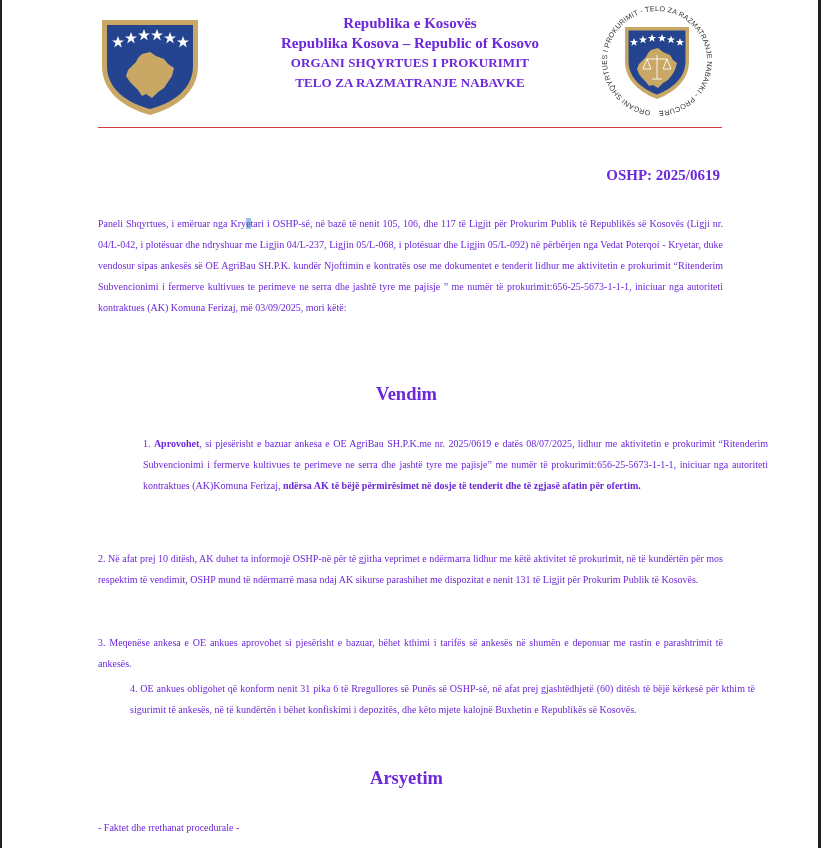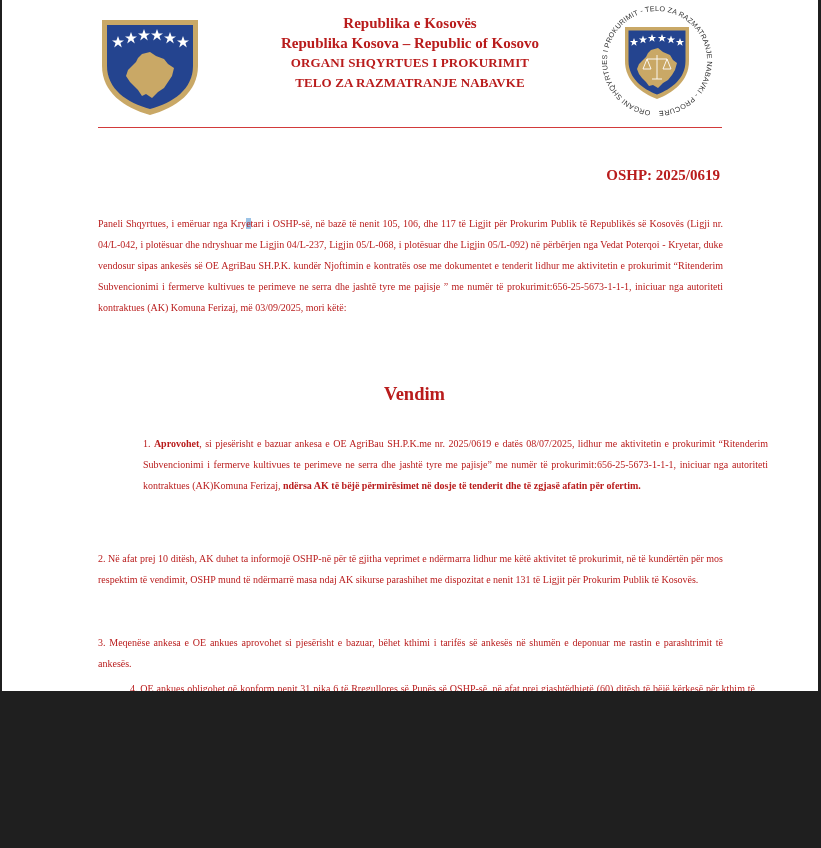--- a/index.html
+++ b/index.html
@@ -11,23 +11,23 @@
       width: 821px;
       height: 848px;
       overflow: hidden;
       position: relative;
     }
     .page {
       position: absolute;
       left: 2px;
       top: 0;
       width: 816px;
-      height: 691px;
+      height: 848px;
       background: #ffffff;
-      color: #b91c1c;
+      color: #6d28d9;
       font-family: "Liberation Serif", "DejaVu Serif", serif;
       overflow: hidden;
     }
     .logo-left {
       position: absolute;
       left: 96px;
       top: 12px;
       width: 104px;
       height: 104px;
     }
@@ -83,21 +83,21 @@
       line-height: 21px;
       text-align: justify;
     }
     .body-text p { margin: 0; }
     .p-intro { top: 213px; }
     .cursor-highlight {
       background: #9cc3e6;
     }
     .heading {
       position: absolute;
-      left: 100px;
+      left: 92px;
       width: 625px;
       text-align: center;
       font-weight: bold;
       font-size: 18.5px;
     }
     .h-vendim { top: 384px; }
     .h-arsyetim { top: 768px; }
     .p1 { top: 433px; margin-left: 45px; }
     .p2 { top: 548px; }
     .p3 { top: 632px; }

